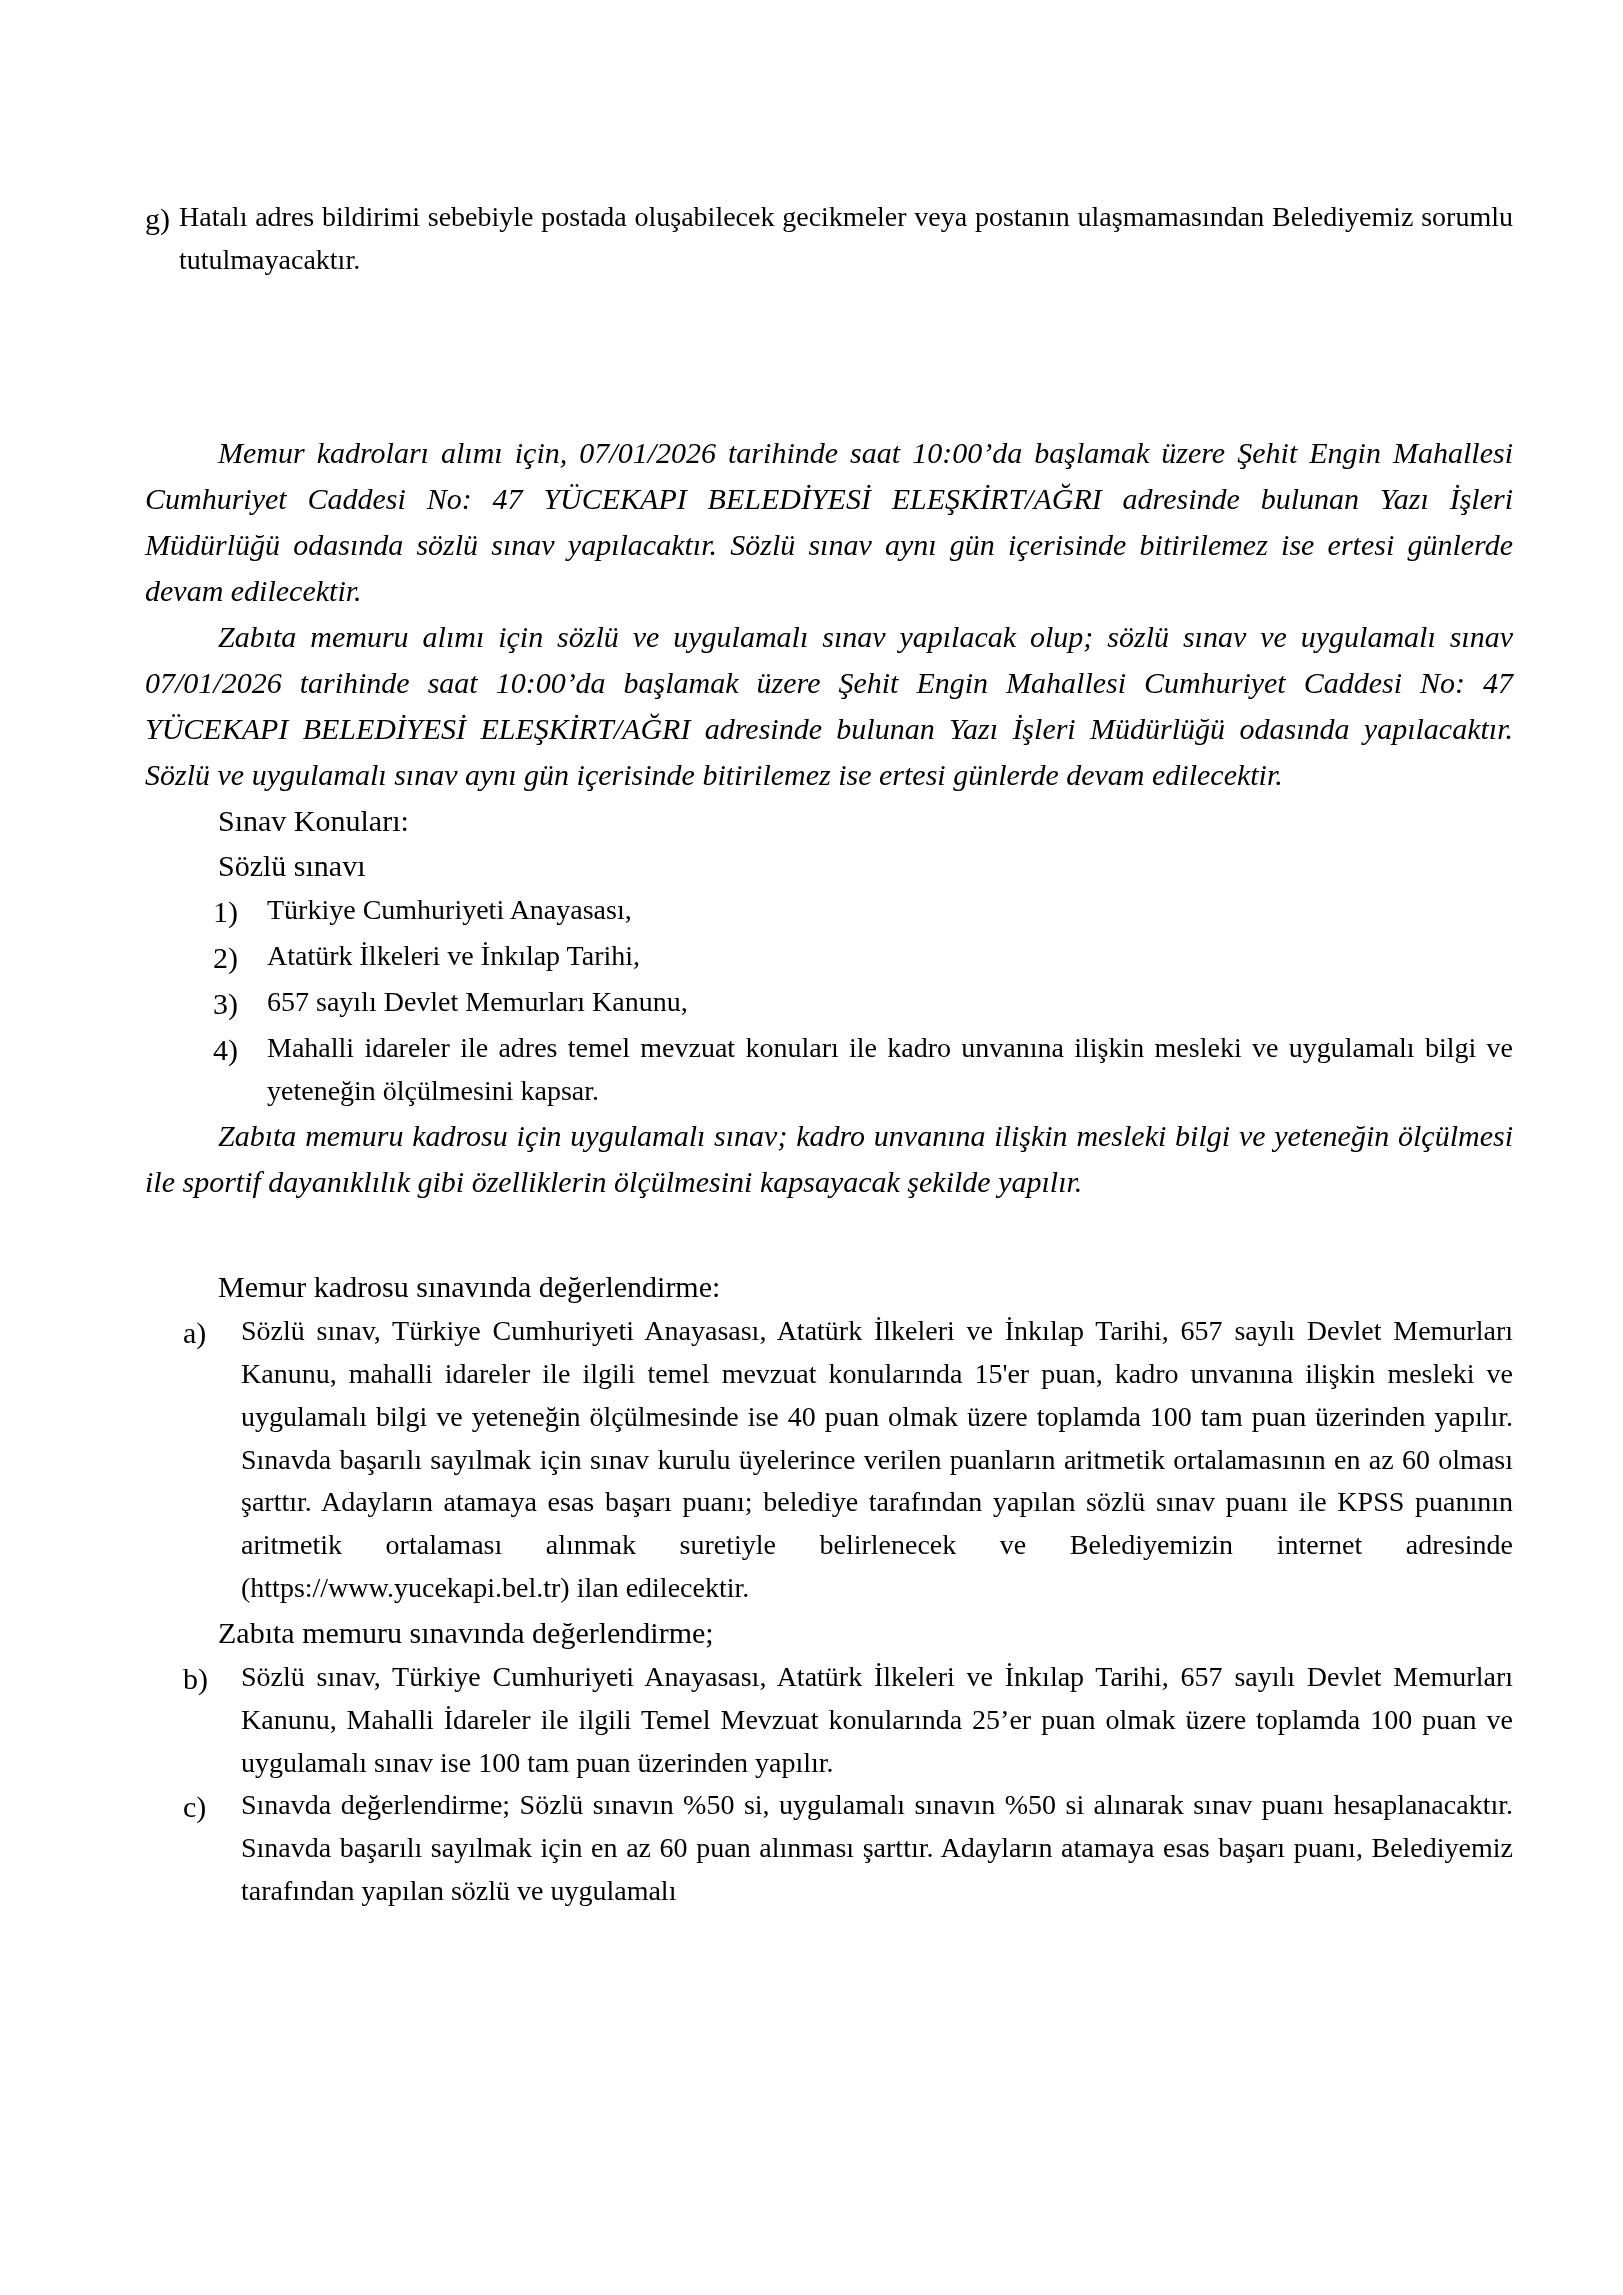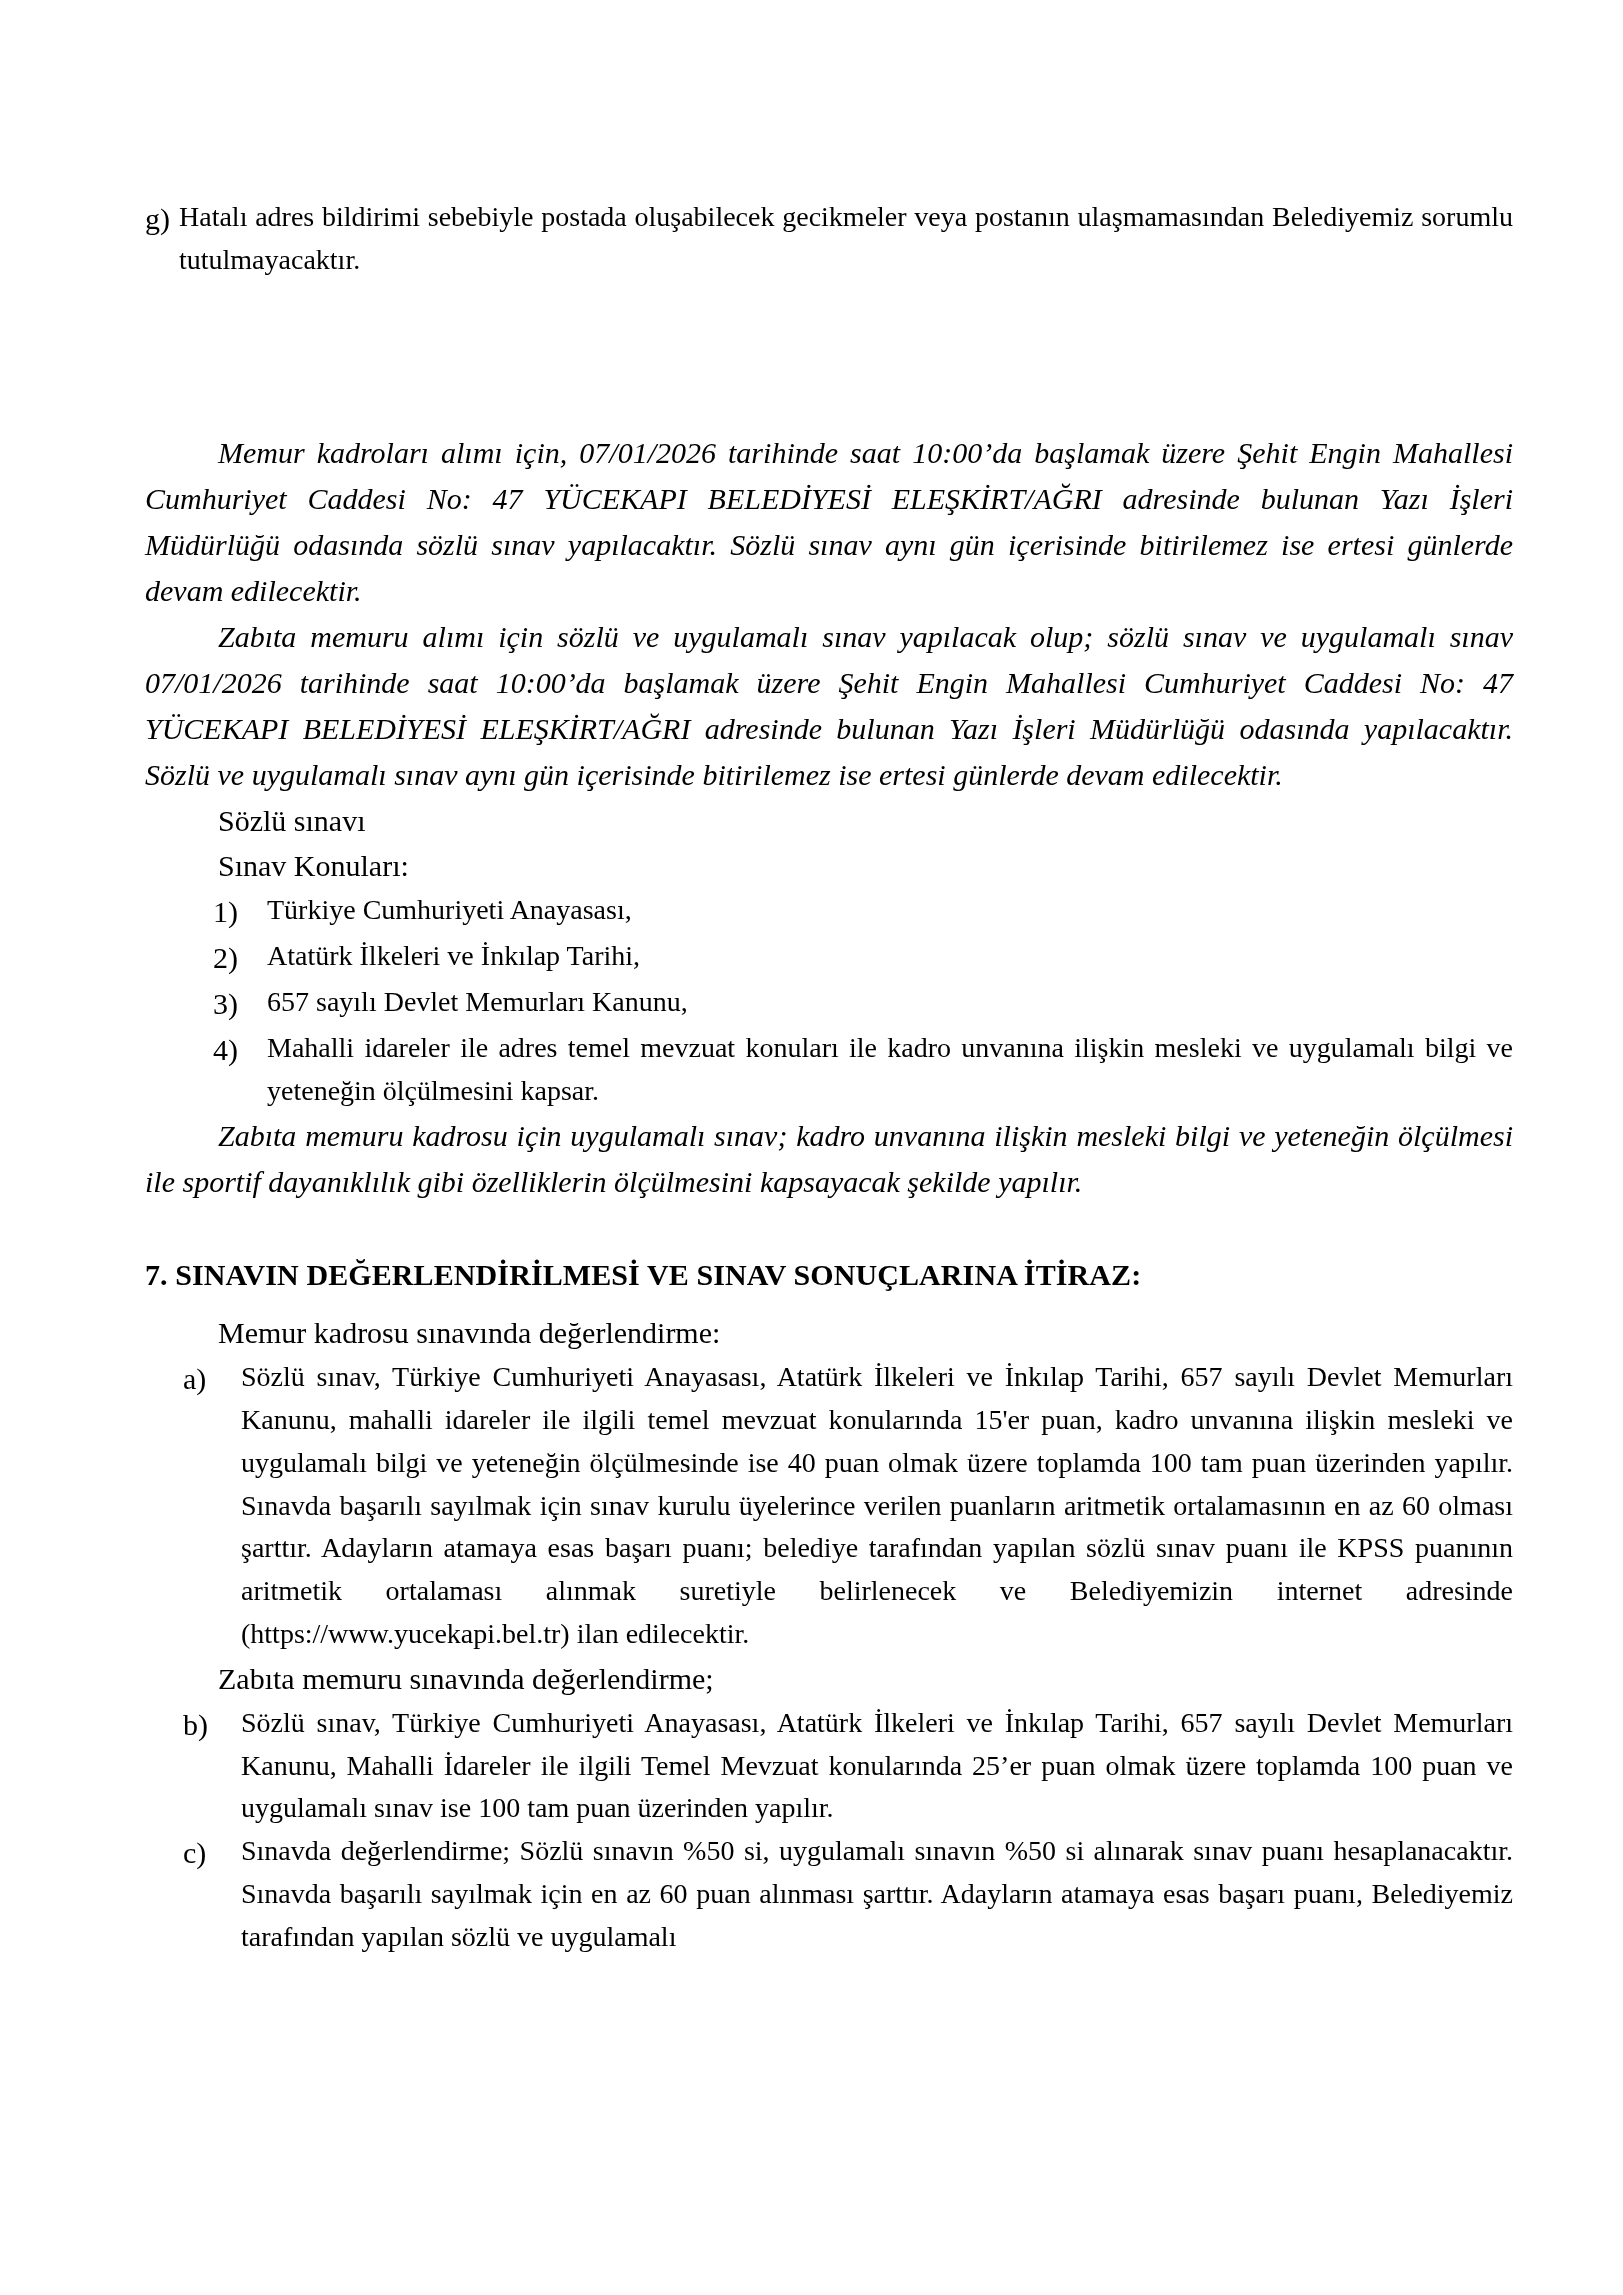--- a/index.html
+++ b/index.html
@@ -100,22 +100,22 @@
     </div>
 
     <div class="spacer-xl"></div>
 
 
     <div class="spacer-sm"></div>
 
     <p class="para indent-first">Memur kadroları alımı için, 07/01/2026 tarihinde saat 10:00’da başlamak üzere Şehit Engin Mahallesi Cumhuriyet Caddesi No: 47 YÜCEKAPI BELEDİYESİ ELEŞKİRT/AĞRI adresinde bulunan Yazı İşleri Müdürlüğü odasında sözlü sınav yapılacaktır. Sözlü sınav aynı gün içerisinde bitirilemez ise ertesi günlerde devam edilecektir.</p>
     <p class="para indent-first">Zabıta memuru alımı için sözlü ve uygulamalı sınav yapılacak olup; sözlü sınav ve uygulamalı sınav 07/01/2026   tarihinde saat 10:00’da başlamak üzere Şehit Engin Mahallesi Cumhuriyet Caddesi No: 47 YÜCEKAPI BELEDİYESİ ELEŞKİRT/AĞRI adresinde bulunan Yazı İşleri Müdürlüğü odasında yapılacaktır.  Sözlü ve uygulamalı sınav aynı gün içerisinde bitirilemez ise ertesi günlerde devam edilecektir.</p>
 
+    <p class="plain-indent">Sınav Konuları:</p>
     <p class="plain-indent">Sözlü sınavı</p>
-    <p class="plain-indent">Sınav Konuları:</p>
 
     <div class="listrow numrow">
       <span class="marker">1)</span>
       <span class="body">Türkiye Cumhuriyeti Anayasası,</span>
     </div>
     <div class="listrow numrow">
       <span class="marker">2)</span>
       <span class="body">Atatürk İlkeleri ve İnkılap Tarihi,</span>
     </div>
     <div class="listrow numrow">
@@ -124,21 +124,20 @@
     </div>
     <div class="listrow numrow">
       <span class="marker">4)</span>
       <span class="body">Mahalli idareler ile adres temel mevzuat konuları ile kadro unvanına ilişkin mesleki ve uygulamalı bilgi ve yeteneğin ölçülmesini kapsar.</span>
     </div>
 
     <p class="para indent-first">Zabıta memuru kadrosu için uygulamalı sınav; kadro unvanına ilişkin mesleki bilgi ve yeteneğin ölçülmesi ile sportif dayanıklılık gibi özelliklerin ölçülmesini kapsayacak şekilde yapılır.</p>
 
     <div class="spacer-md"></div>
 
-    <p class="heading">7. SINAVIN DEĞERLENDİRİLMESİ VE SINAV SONUÇLARINA İTİRAZ:</p>
 
     <div class="spacer-sm"></div>
 
     <p class="plain-indent">Memur kadrosu sınavında değerlendirme:</p>
 
     <div class="listrow letrow">
       <span class="marker">a)</span>
       <span class="body">Sözlü sınav, Türkiye Cumhuriyeti Anayasası, Atatürk İlkeleri ve İnkılap Tarihi, 657 sayılı Devlet Memurları Kanunu, mahalli idareler ile ilgili temel mevzuat konularında 15'er puan, kadro unvanına ilişkin mesleki ve uygulamalı bilgi ve yeteneğin ölçülmesinde ise 40 puan olmak üzere toplamda 100 tam puan üzerinden yapılır. Sınavda başarılı sayılmak için sınav kurulu üyelerince verilen puanların aritmetik ortalamasının en az 60 olması şarttır. Adayların atamaya esas başarı puanı; belediye tarafından yapılan sözlü sınav puanı ile KPSS puanının aritmetik ortalaması alınmak suretiyle belirlenecek ve Belediyemizin internet adresinde (https://www.yucekapi.bel.tr) ilan edilecektir.</span>
     </div>
 

